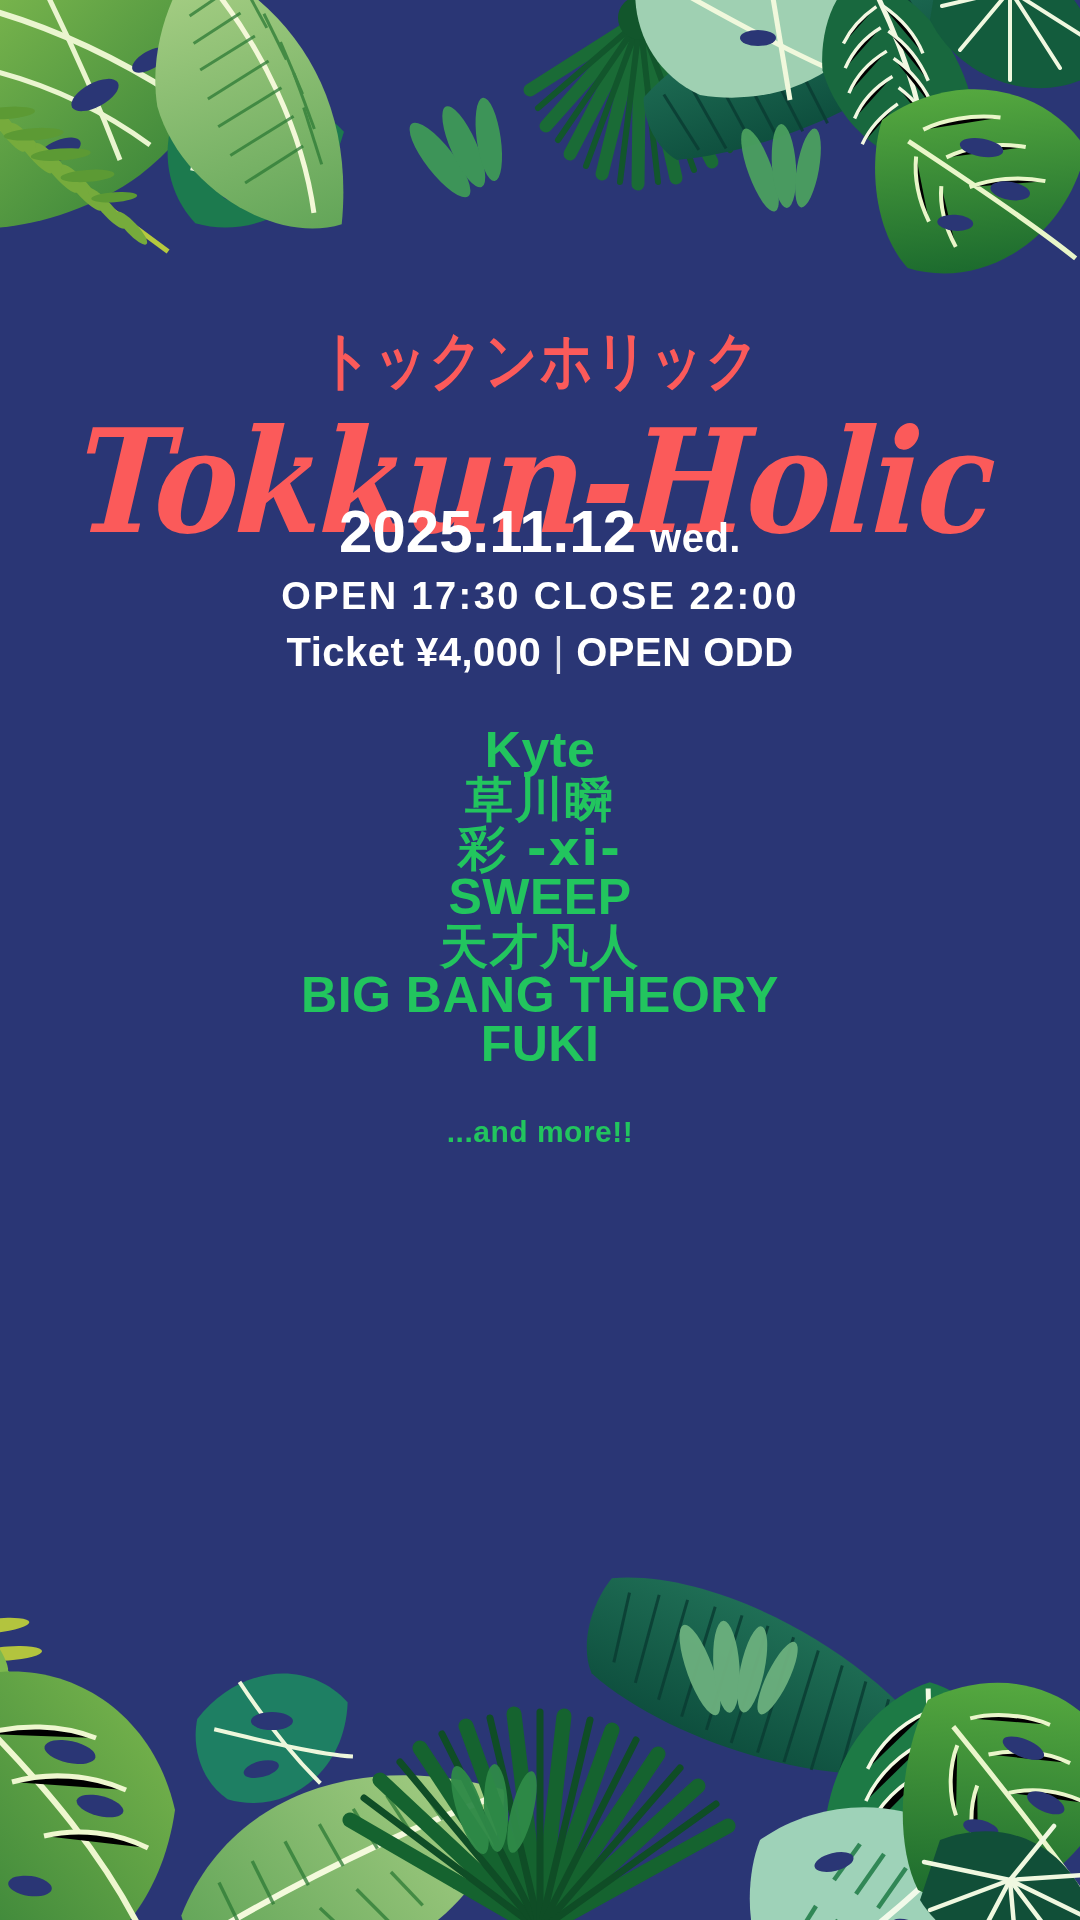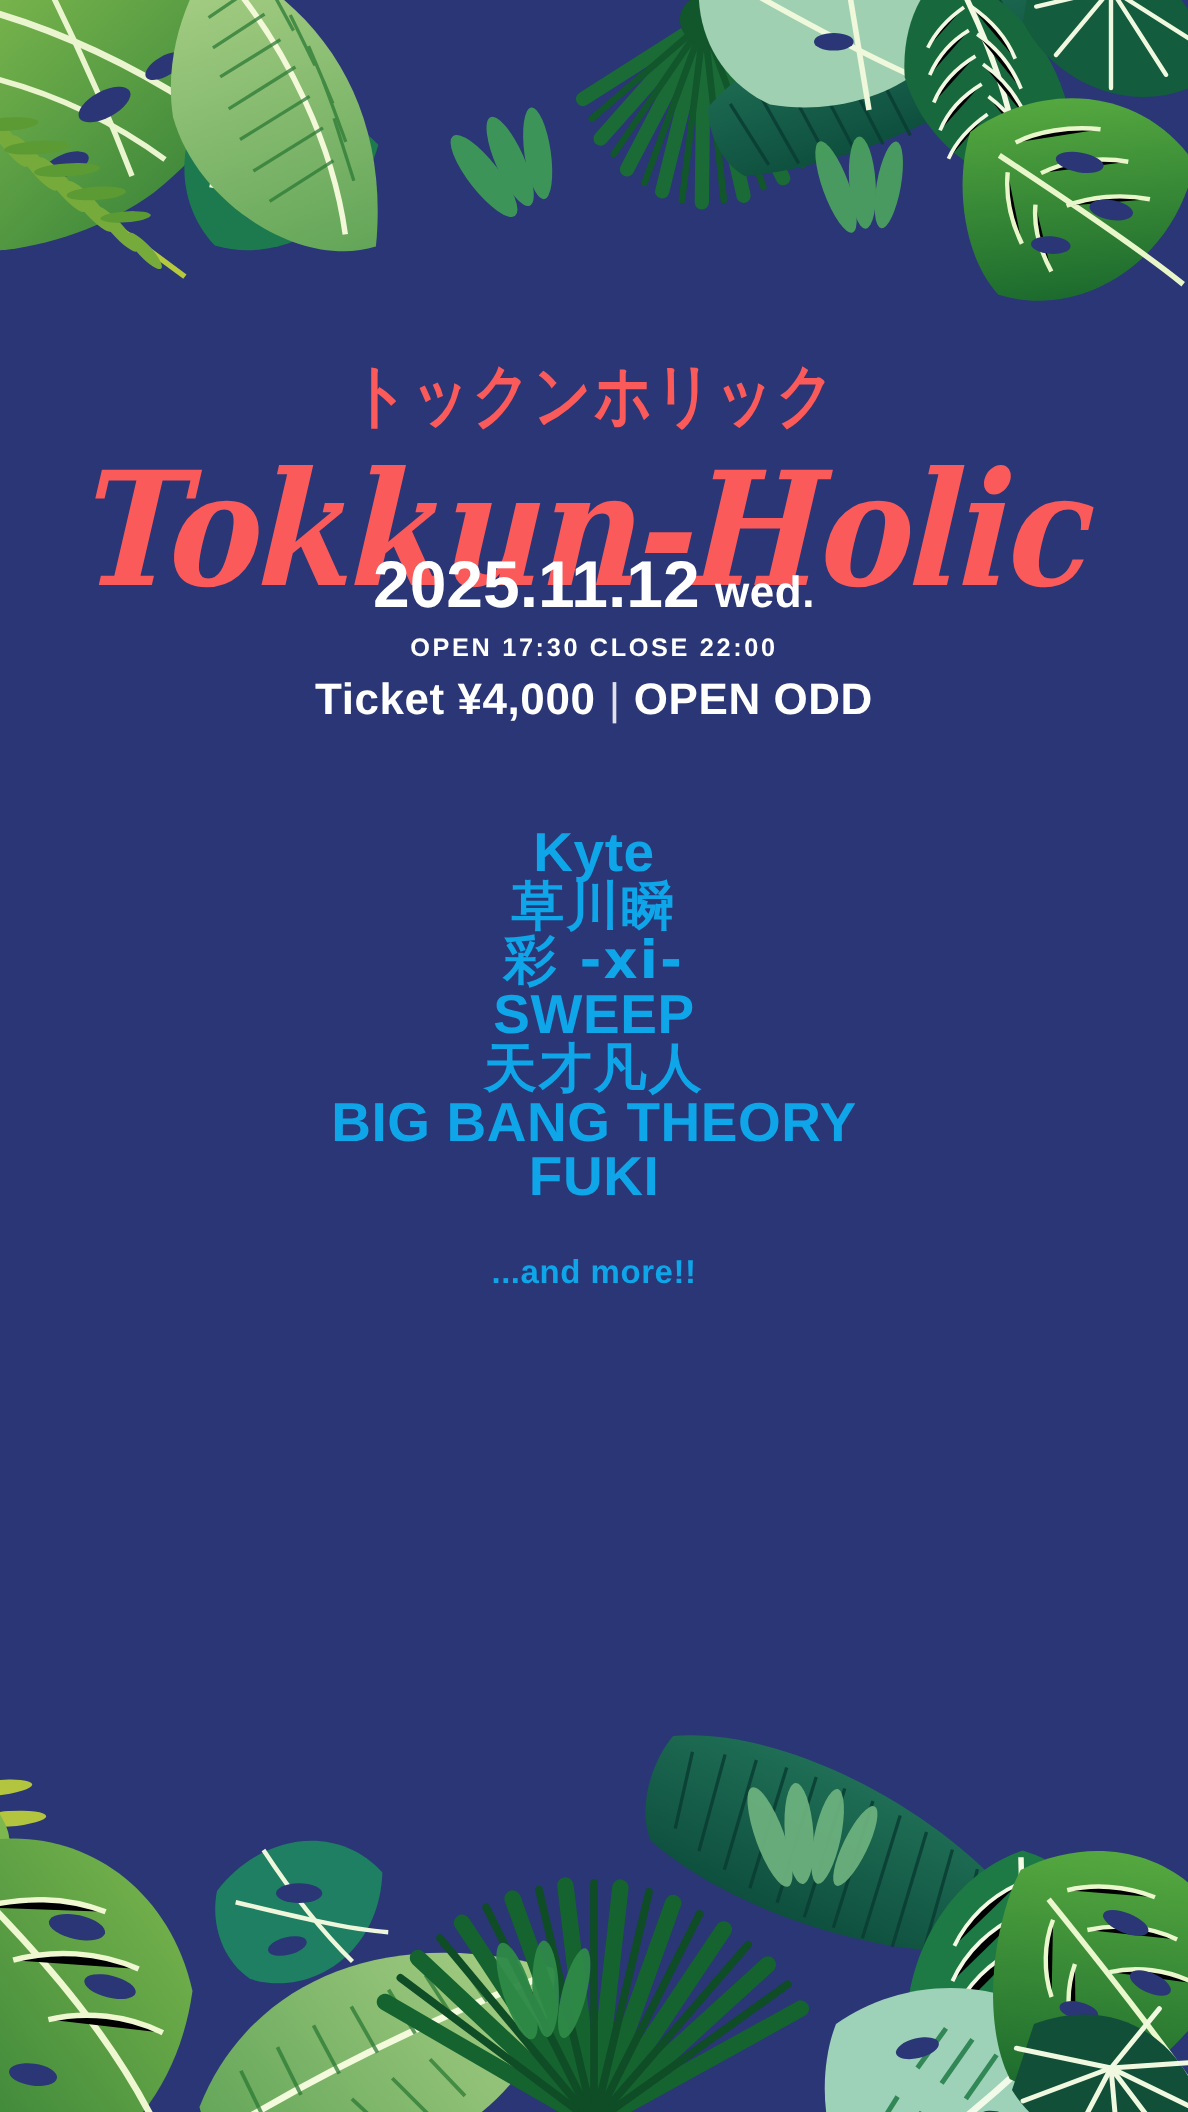--- a/index.html
+++ b/index.html
@@ -83,21 +83,21 @@
     letter-spacing: 0px;
     white-space: nowrap;
   }
   #date-line .weekday {
     font-size: 40px;
     font-weight: 700;
     margin-left: 14px;
     letter-spacing: 0.5px;
   }
   #hours-line {
-    font-size: 23px;
+    font-size: 38px;
     font-weight: 700;
     letter-spacing: 2.4px;
     margin-top: 12px;
     white-space: nowrap;
   }
   #venue-line {
     font-size: 40px;
     font-weight: 700;
     letter-spacing: 0.5px;
     margin-top: 12px;
@@ -106,25 +106,25 @@
   #venue-line .divider {
     display: inline-block;
     margin: 0 12px;
     font-weight: 300;
     opacity: 0.85;
   }
 
   
   #lineup-block {
     position: absolute;
-    top: 751px;
+    top: 726px;
     left: 0;
     width: 1080px;
     text-align: center;
-    color: #0ea5e9;
+    color: #22c55e;
   }
   .lineup-item {
     font-size: 50px;
     font-weight: 700;
     line-height: 49px;
     letter-spacing: 0.5px;
     white-space: nowrap;
   }
   .lineup-item.jp {
     font-family: "DejaVu Sans", sans-serif;

